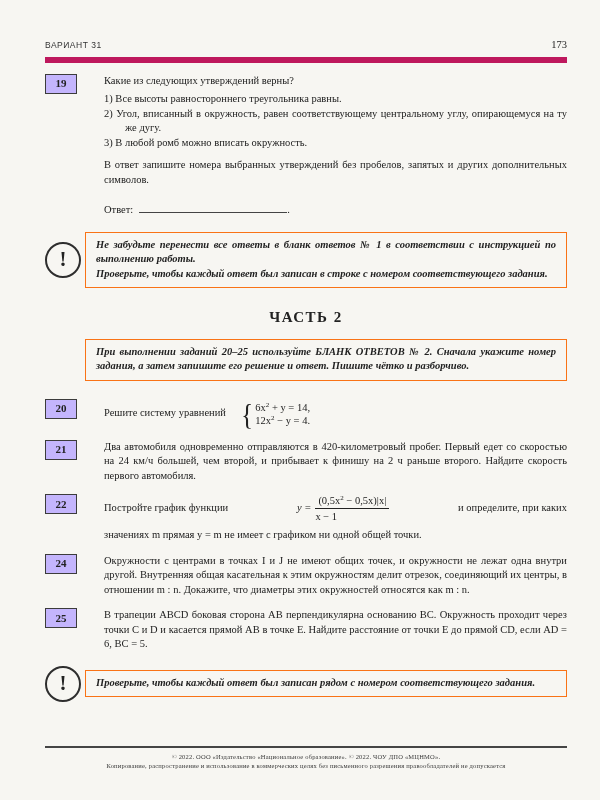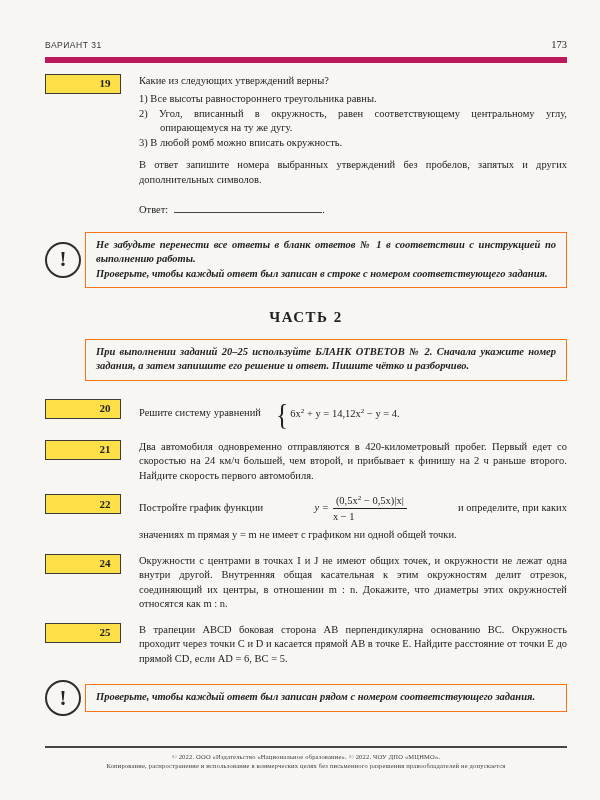--- a/index.html
+++ b/index.html
@@ -15,21 +15,21 @@
   
   .header{display:flex;justify-content:space-between;align-items:flex-end;
     border-bottom:6px solid #be185d;padding-bottom:4px;}
   .variant{font-family:"Liberation Sans","DejaVu Sans",sans-serif;font-size:8.5px;letter-spacing:.5px;color:#333;}
   .pagenum{font-size:10.5px;color:#222;}
   
   .problem{display:flex;margin-top:11px;}
   .numbox{
     flex:none;width:30px;height:18px;border:1px solid #3c3c3c;
     display:flex;align-items:center;justify-content:center;
-    font-weight:bold;font-size:11px;margin-right:18px;background:#fde047;padding-left:44px;
+    font-weight:bold;font-size:11px;margin-right:27px;background:#c4b5fd;
   }
   .pbody{flex:1;min-width:0;}
   .ptext{text-align:justify;}
   .plist{margin-top:3px;}
   .pitem{padding-left:21px;text-indent:-21px;text-align:justify;}
   .mt4{margin-top:4px;}
   .mt8{margin-top:8px;}
   .answer-row{margin-top:15px;}
   .answer-line{display:inline-block;width:148px;border-bottom:1px solid #444;height:10px;margin-left:6px;}
   
@@ -44,21 +44,21 @@
     flex:1;border:1px solid #f97316;padding:5px 10px 6px 10px;
     font-weight:bold;font-style:italic;text-align:justify;
   }
   .notice-box p{margin:0;}
   
   .part2-heading{text-align:center;font-weight:bold;font-size:15px;letter-spacing:1.5px;margin-top:22px;}
   
   .p20line{display:flex;align-items:center;}
   .system{display:inline-flex;align-items:center;margin-left:14px;}
   .brace{font-size:30px;font-weight:300;line-height:1;transform:scaleX(.85);}
-  .eqs{display:inline-flex;flex-direction:row;line-height:13px;margin-left:1px;}
+  .eqs{display:inline-flex;flex-direction:column;line-height:13px;margin-left:1px;}
   sup{font-size:7px;line-height:0;vertical-align:super;}
   
   .p22line1{display:flex;align-items:center;justify-content:space-between;}
   .formula{display:inline-flex;align-items:center;}
   .lhs{margin-right:4px;font-style:italic;}
   .frac{display:inline-flex;flex-direction:column;text-align:left;line-height:13px;}
   .num{border-bottom:1px solid #222;padding:0 3px 1px 3px;}
   .den{padding-top:1px;}
   .p22line2{margin-top:5px;text-align:justify;}
   

